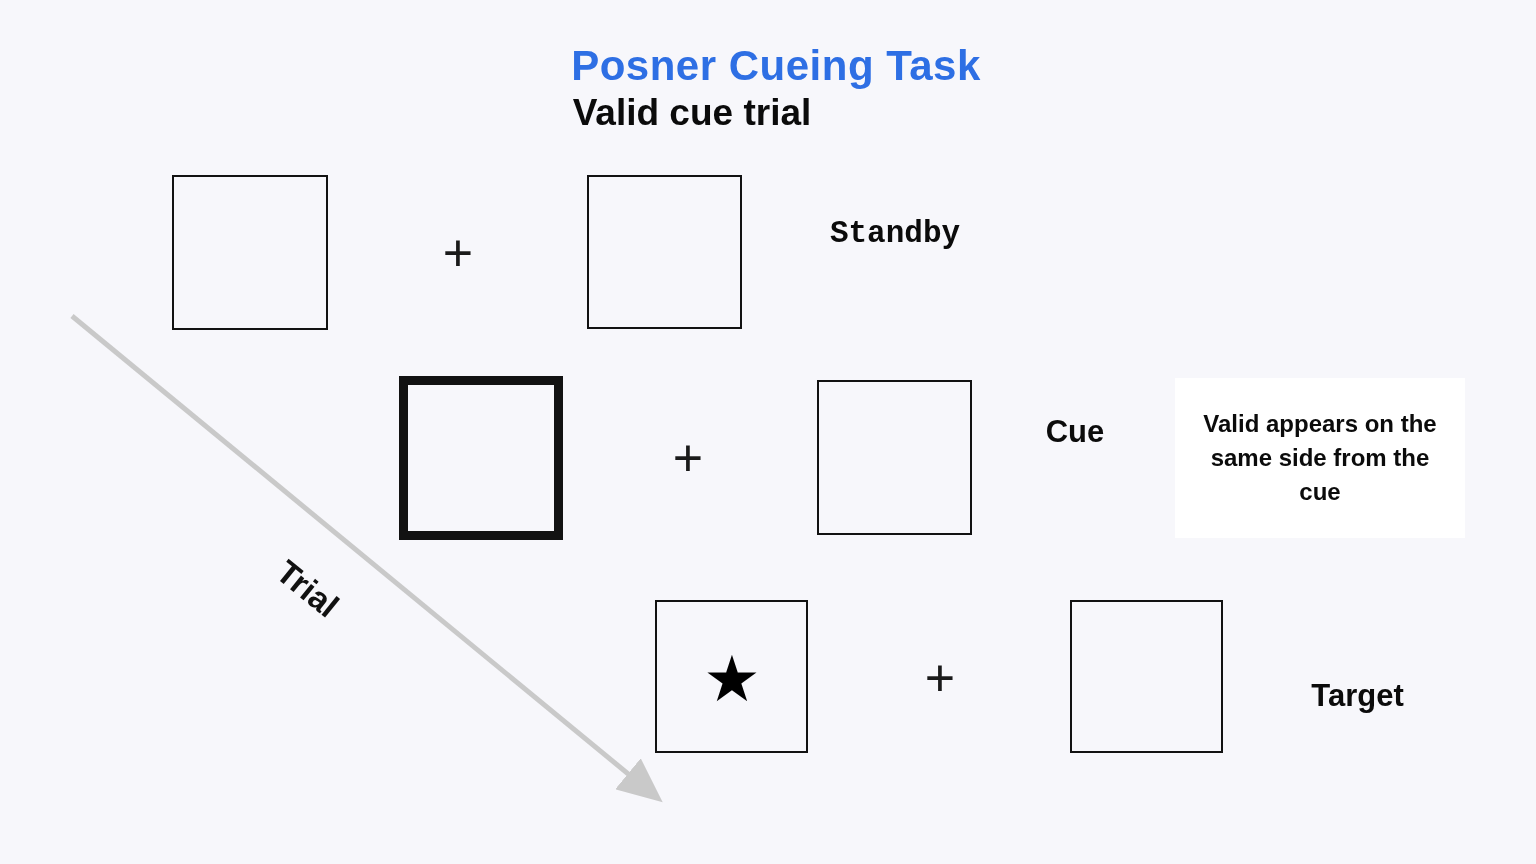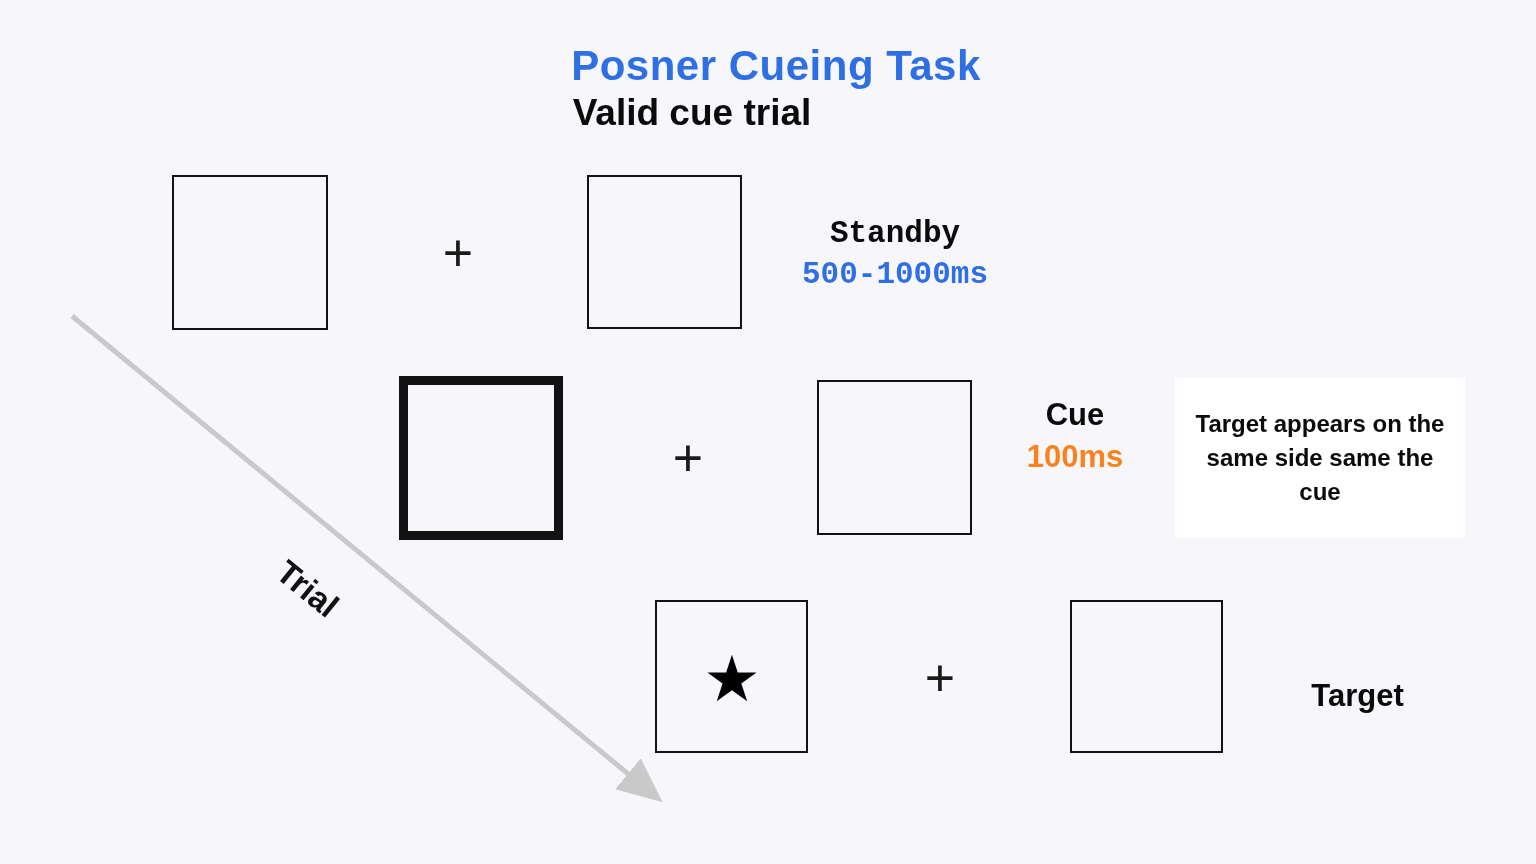--- a/index.html
+++ b/index.html
@@ -123,31 +123,29 @@
     </defs>
     <line x1="72" y1="316" x2="655" y2="796" stroke="#c9c9c9" stroke-width="5" marker-end="url(#arrowhead)"></line>
   </svg>
   <div class="trial-label">Trial</div>
 
   <div class="box" style="left:172px; top:175px; width:156px; height:155px;"></div>
   <div class="fixation" style="left:458px; top:253px;">+</div>
   <div class="box" style="left:587px; top:175px; width:155px; height:154px;"></div>
   <div class="stage-label" style="left:760px; top:216px; width:270px;font-family:Liberation Mono, monospace;">
     <div class="name">Standby</div>
-    <div class="duration blue">500-1000ms</div>
   </div>
 
   <div class="box thick" style="left:399px; top:376px; width:164px; height:164px;"></div>
   <div class="fixation" style="left:688px; top:458px;">+</div>
   <div class="box" style="left:817px; top:380px; width:155px; height:155px;"></div>
-  <div class="stage-label" style="left:985px; top:397px; width:180px;">
+  <div class="stage-label" style="left:985px; top:414px; width:180px;">
     <div class="name">Cue</div>
-    <div class="duration orange">100ms</div>
   </div>
-  <div class="note-box">Target appears on the same side same the cue</div>
+  <div class="note-box">Valid appears on the same side from the cue</div>
 
   <div class="box" style="left:655px; top:600px; width:153px; height:153px;"></div>
   <div class="star" style="left:732px; top:679px;">★</div>
   <div class="fixation" style="left:940px; top:678px;">+</div>
   <div class="box" style="left:1070px; top:600px; width:153px; height:153px;"></div>
   <div class="stage-label" style="left:1245px; top:678px; width:225px;">
     <div class="name">Target</div>
   </div>
 
 </div>

